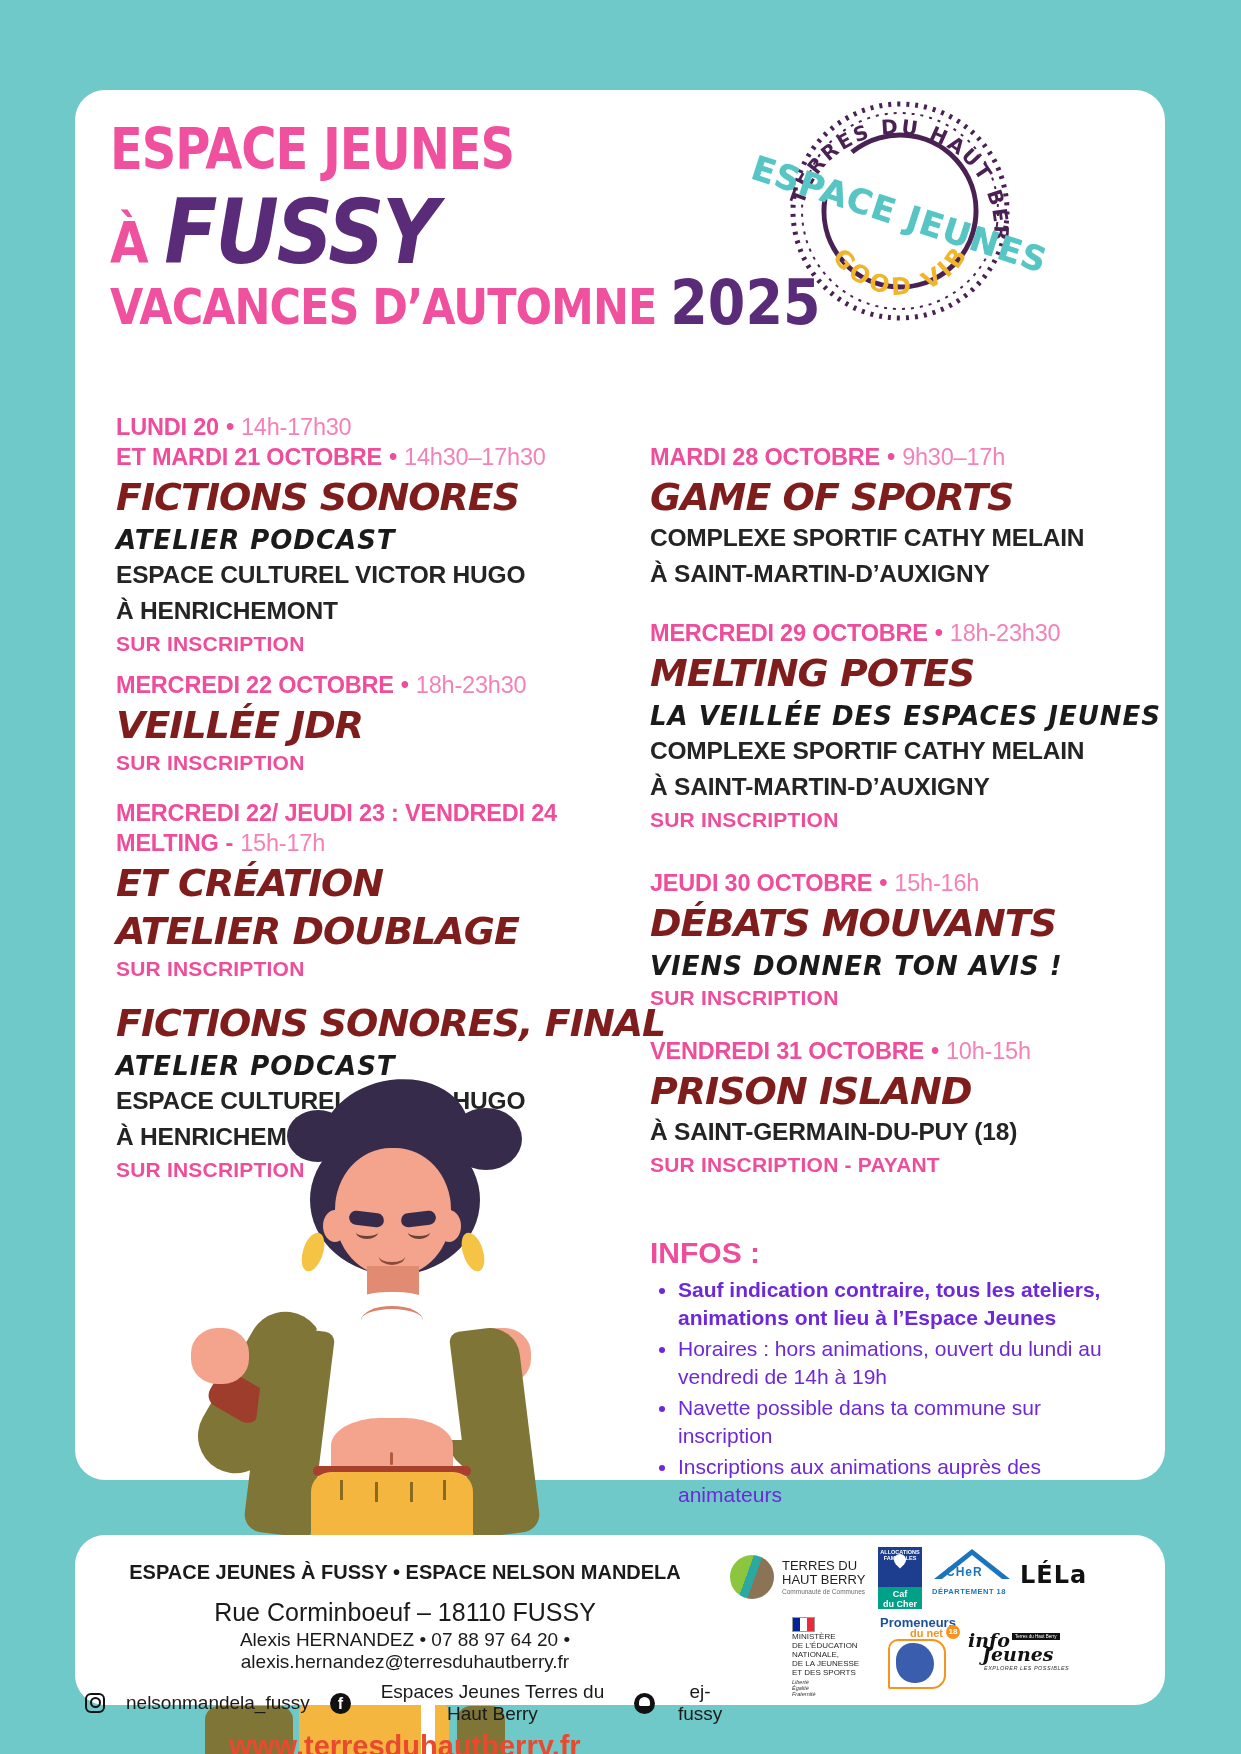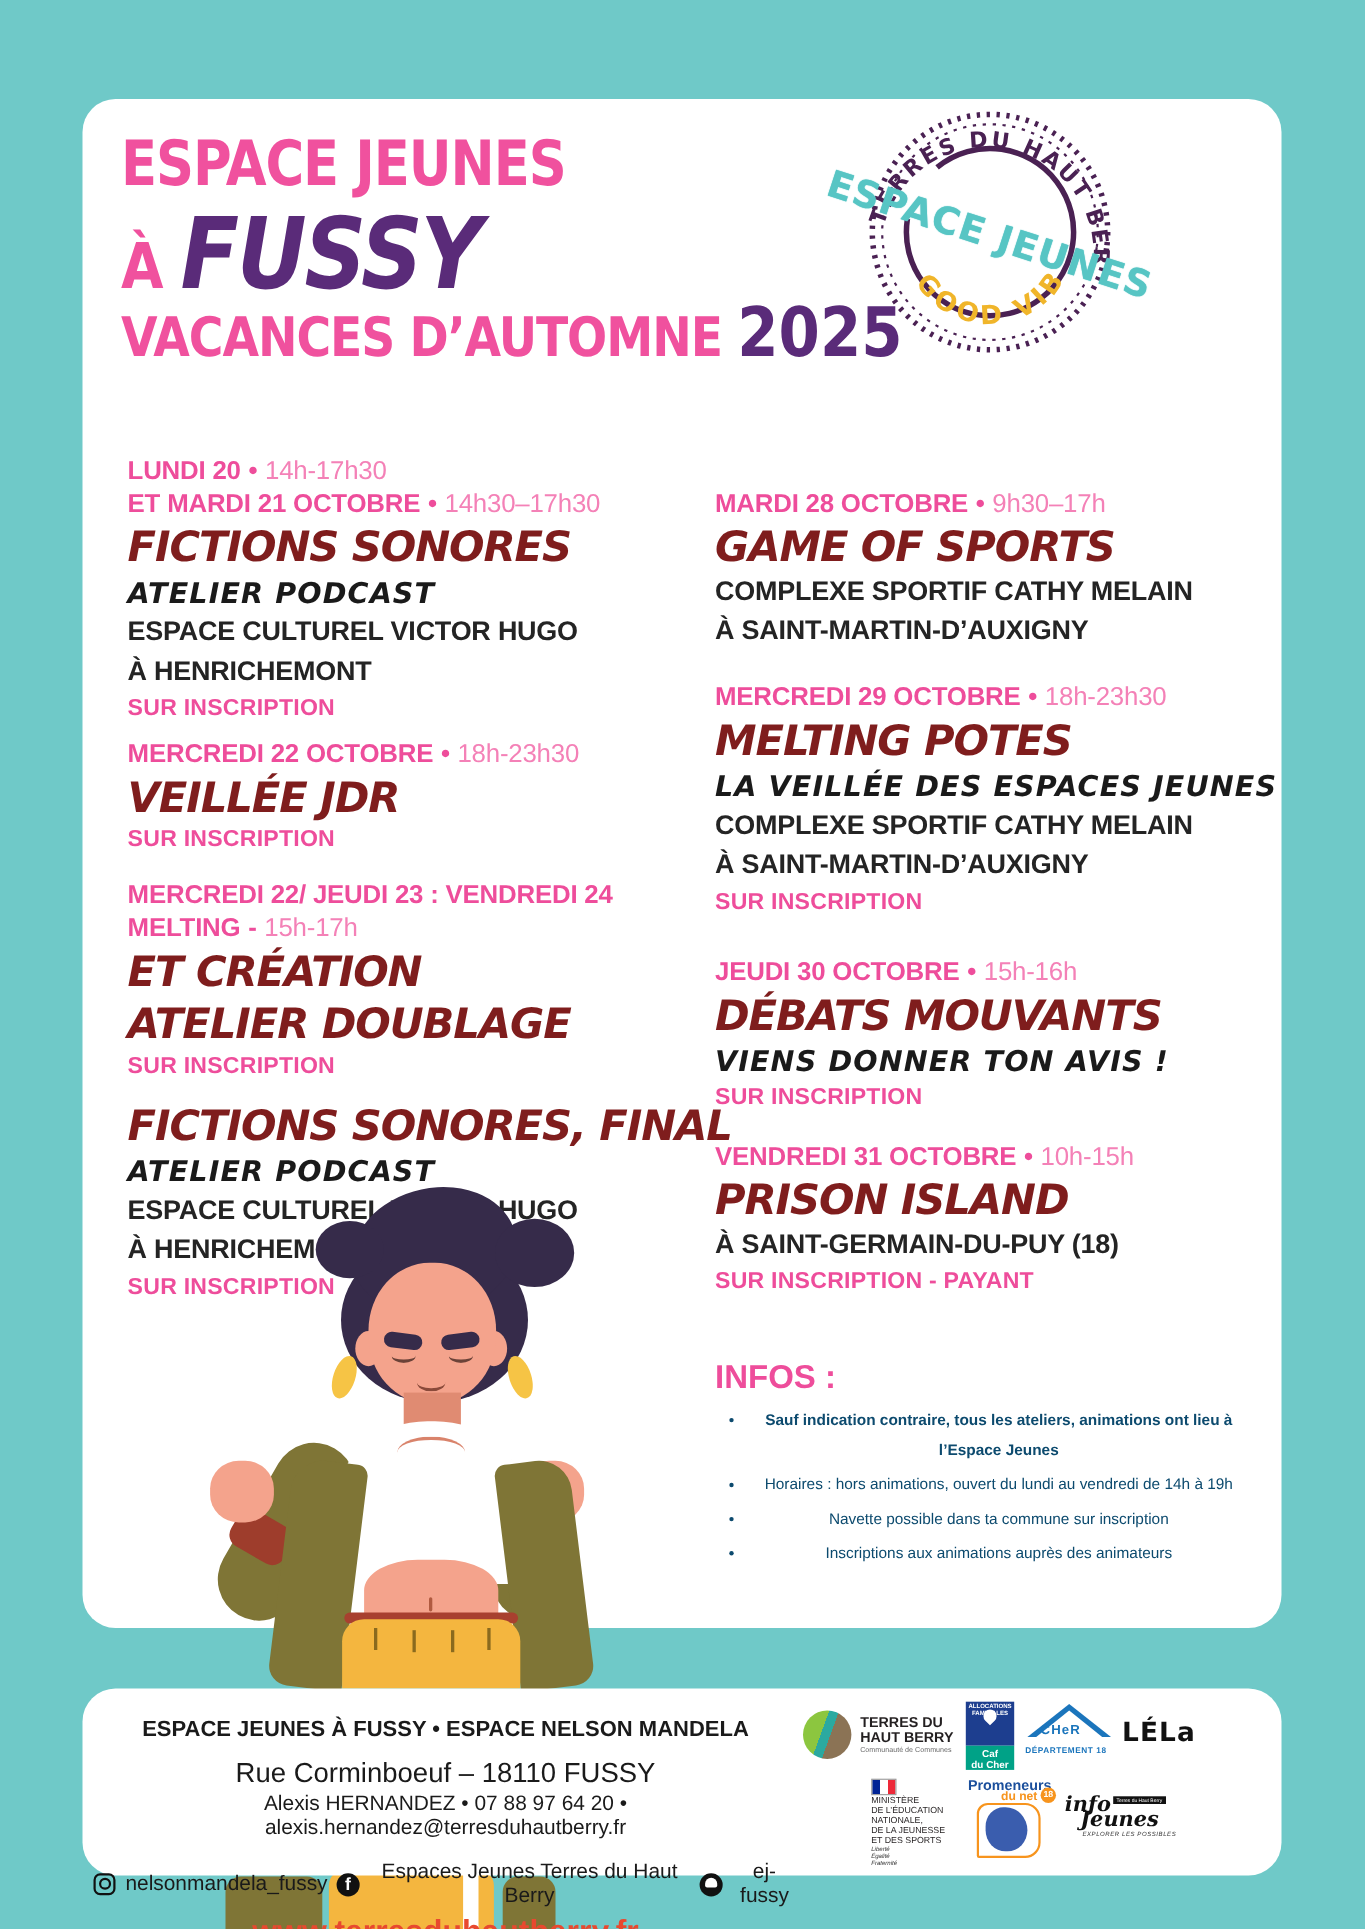--- a/index.html
+++ b/index.html
@@ -37,51 +37,51 @@
   .note{font-weight:800;font-size:21px;line-height:26px;color:#EE4D9B;letter-spacing:0.2px;margin-top:2px;}
   #event-0{left:116px;top:412px;} #event-1{left:116px;top:670px;}
   #event-2{left:116px;top:798px;} #event-3{left:116px;top:998px;}
   #event-4{left:650px;top:442px;} #event-5{left:650px;top:618px;}
   #event-6{left:650px;top:868px;} #event-7{left:650px;top:1036px;}
 
   
   #infos{position:absolute;left:650px;top:1236px;width:500px;z-index:2;}
   #infos h3{margin:0 0 6px 0;font-size:30px;font-weight:800;color:#EE4D9B;letter-spacing:0;}
   #infos ul{margin:0;padding-left:28px;}
-  #infos li{font-size:14px;line-height:28px;color:#0c4a6e;margin-bottom:3px;max-width:460px;text-align:center;}
+  #infos li{font-size:21px;line-height:28px;color:#6d28d9;margin-bottom:3px;max-width:460px;}
   #infos li:first-child{font-weight:700;}
 
   
   #woman{position:absolute;left:135px;top:1080px;width:450px;height:455px;z-index:3;}
   #woman div{position:absolute;}
   .hair{background:#362B4A;border-radius:50%;}
   #legs{position:absolute;left:205px;top:1700px;width:310px;height:54px;z-index:3;}
   #legs div{position:absolute;}
 
   
   #footer-left{position:absolute;left:10px;top:26px;width:640px;text-align:center;color:#1A1A1A;}
   #footer-org{font-size:20px;font-weight:800;letter-spacing:0;}
   #footer-addr{font-size:25px;margin-top:14px;}
   #footer-contact{font-size:19px;margin-top:2px;}
-  #footer-social{font-size:19px;margin-top:18px;display:flex;justify-content:center;align-items:center;gap:8px;}
+  #footer-social{font-size:19px;margin-top:8px;display:flex;justify-content:center;align-items:center;gap:20px;}
   .sicon{display:inline-block;position:relative;width:21px;height:21px;flex:0 0 auto;}
   #ig-icon{border:2.5px solid #111;border-radius:6px;width:16px;height:16px;}
   #ig-dot{position:absolute;left:4.5px;top:4.5px;width:7px;height:7px;border:2.5px solid #111;border-radius:50%;}
   #fb-icon{background:#111;border-radius:50%;color:#fff;font-weight:700;font-size:16px;text-align:center;line-height:21px;}
   #sc-icon{background:#111;border-radius:50%;}
   #sc-ghost{position:absolute;left:5px;top:4px;width:11px;height:9px;background:#fff;border-radius:6px 6px 2px 2px;}
   #footer-web{font-size:29px;font-weight:800;color:#E8492F;margin-top:5px;letter-spacing:0;}
 
   
   #logos{position:absolute;left:645px;top:10px;width:445px;height:150px;font-family:"Liberation Sans",sans-serif;}
   #logos div{position:absolute;}
   .lg-txt{color:#231F20;}
   #thb{left:10px;top:10px;width:140px;height:55px;}
   #thb-ic{width:44px;height:44px;border-radius:50%;background:linear-gradient(110deg,#8CC63F 0 40%,#2BA9A0 40% 55%,#8B7355 55%);}
-  #thb-tx{left:52px;top:4px;font-size:13px;font-weight:700;line-height:14px;white-space:pre-line;}
+  #thb-tx{left:52px;top:4px;font-size:13px;font-weight:400;line-height:14px;white-space:pre-line;}
   #thb-sub{left:52px;top:33px;font-size:6.5px;color:#6B6B6B;}
   #caf{left:158px;top:2px;width:44px;height:62px;}
   #caf-top{width:44px;height:40px;background:#1D3E8F;color:#fff;font-size:5.5px;font-weight:700;text-align:center;padding-top:2px;box-sizing:border-box;white-space:pre-line;}
   #caf-star{left:16px;top:7px;width:12px;height:12px;background:#fff;border-radius:50% 50% 0 50%;transform:rotate(45deg);}
   #caf-bot{top:40px;width:44px;height:22px;background:#00A287;color:#fff;text-align:center;font-size:9px;font-weight:700;line-height:10px;padding-top:2px;box-sizing:border-box;white-space:pre-line;}
   #cher{left:212px;top:4px;width:80px;height:60px;}
   #cher-roof{width:0;height:0;border-left:38px solid transparent;border-right:38px solid transparent;border-bottom:30px solid #1B75BC;left:2px;top:0;}
   #cher-roof-in{width:0;height:0;border-left:30px solid transparent;border-right:30px solid transparent;border-bottom:24px solid #fff;left:10px;top:6px;}
   #cher-name{left:14px;top:16px;font-size:12px;font-weight:700;color:#1B75BC;letter-spacing:1px;text-align:center;}
   #cher-sub{left:0px;top:38px;font-size:7.5px;font-weight:700;color:#1B75BC;letter-spacing:0.5px;white-space:nowrap;}

